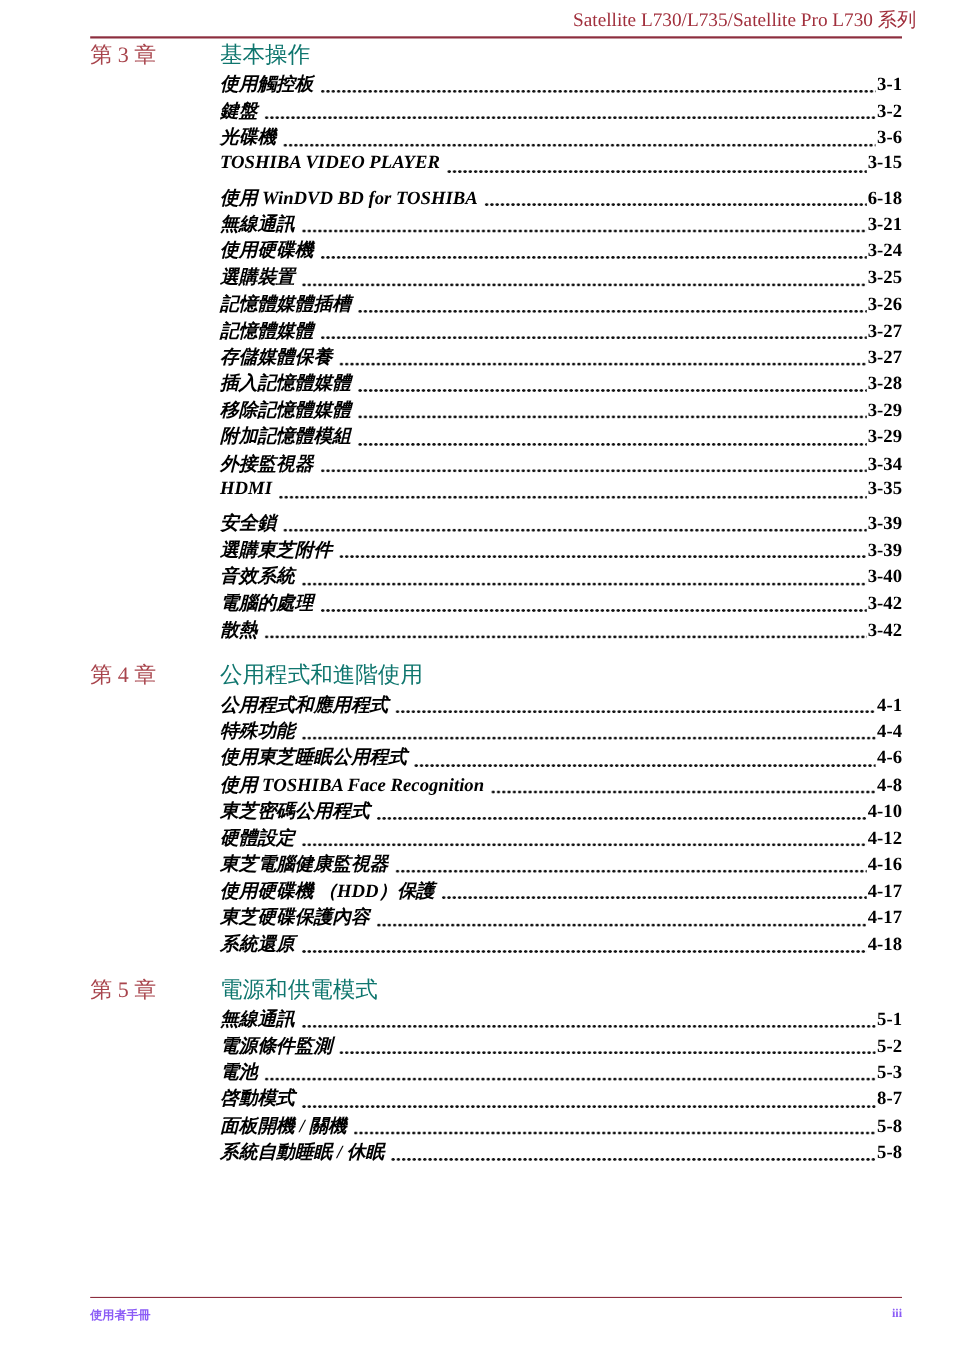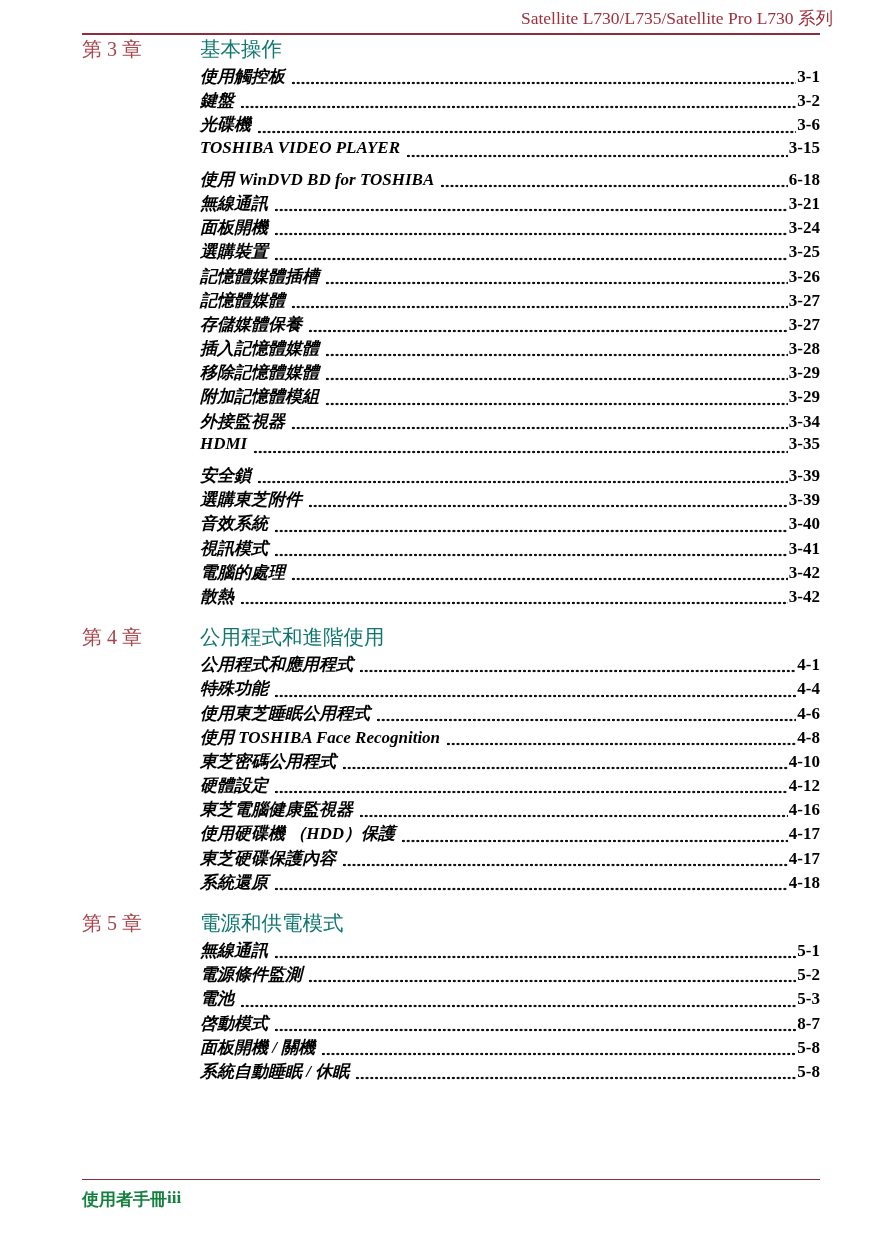--- a/index.html
+++ b/index.html
@@ -75,24 +75,25 @@
 
   
   .footer {
     position: absolute;
     left: 82px; width: 738px;
     top: 1179px;
   }
   .footer-rule { border-bottom: 1.5px solid #8C2E3E; }
   .footer-row {
     display: flex;
+    justify-content: space-between;
     margin-top: 8px;
-    font-size: 17px;
+    font-size: 11px;
     font-weight: bold;
-    color: #15803d;
+    color: #8b5cf6;
   }
 </style>
 </head>
 <body>
 
 <div class="page">
 
   <div class="header">
     <div class="header-title">Satellite L730/L735/Satellite Pro L730 系列</div>
     <div class="header-rule"></div>
@@ -135,21 +136,21 @@
     <span class="entry-page">6-18</span>
   </div>
 
   <div class="toc-row">
     <span class="entry-title">無線通訊</span>
     <span class="leader"></span>
     <span class="entry-page">3-21</span>
   </div>
 
   <div class="toc-row">
-    <span class="entry-title">面板開機</span>
+    <span class="entry-title">使用硬碟機</span>
     <span class="leader"></span>
     <span class="entry-page">3-24</span>
   </div>
 
   <div class="toc-row">
     <span class="entry-title">選購裝置</span>
     <span class="leader"></span>
     <span class="entry-page">3-25</span>
   </div>
 
@@ -212,25 +213,20 @@
     <span class="leader"></span>
     <span class="entry-page">3-39</span>
   </div>
 
   <div class="toc-row">
     <span class="entry-title">音效系統</span>
     <span class="leader"></span>
     <span class="entry-page">3-40</span>
   </div>
 
-  <div class="toc-row">
-    <span class="entry-title">視訊模式</span>
-    <span class="leader"></span>
-    <span class="entry-page">3-41</span>
-  </div>
 
   <div class="toc-row">
     <span class="entry-title">電腦的處理</span>
     <span class="leader"></span>
     <span class="entry-page">3-42</span>
   </div>
 
   <div class="toc-row">
     <span class="entry-title">散熱</span>
     <span class="leader"></span>

